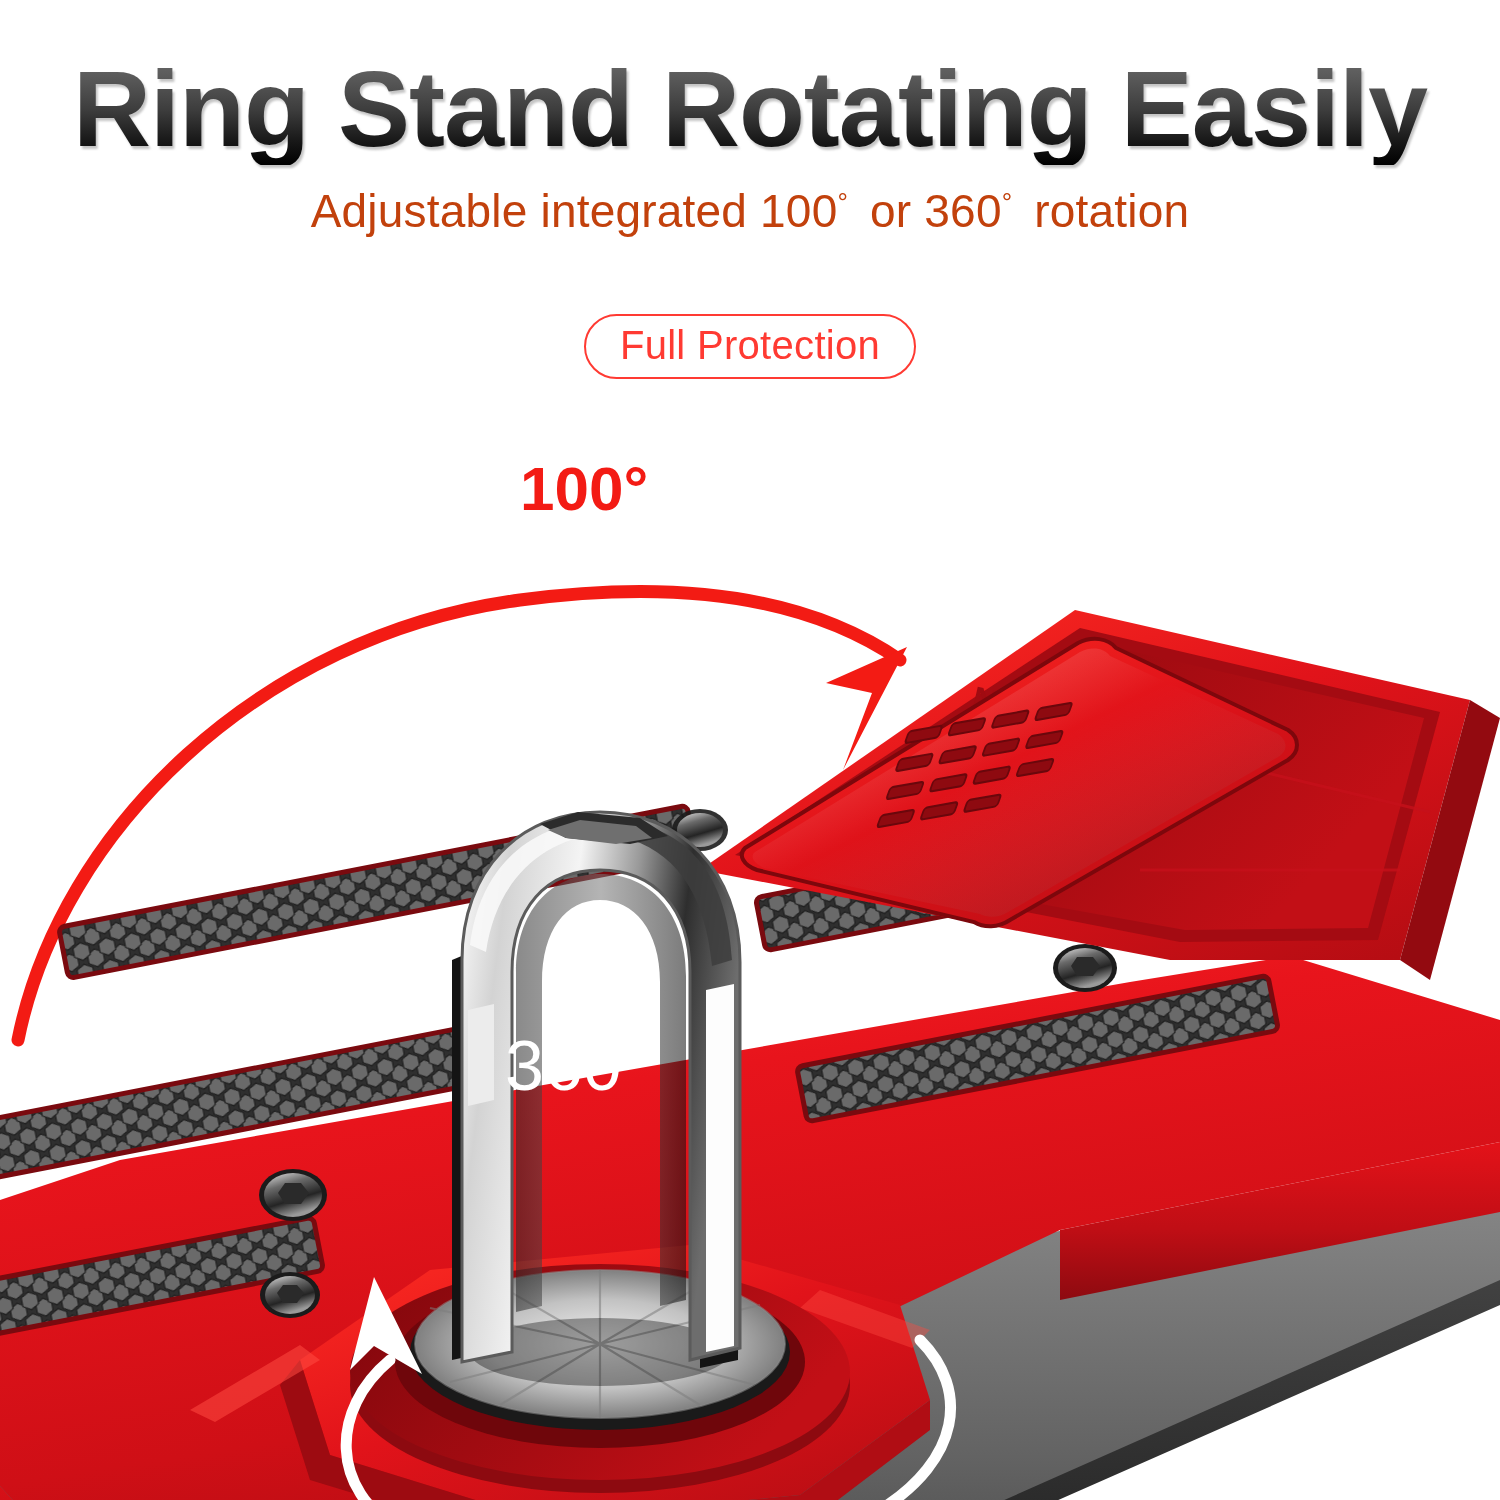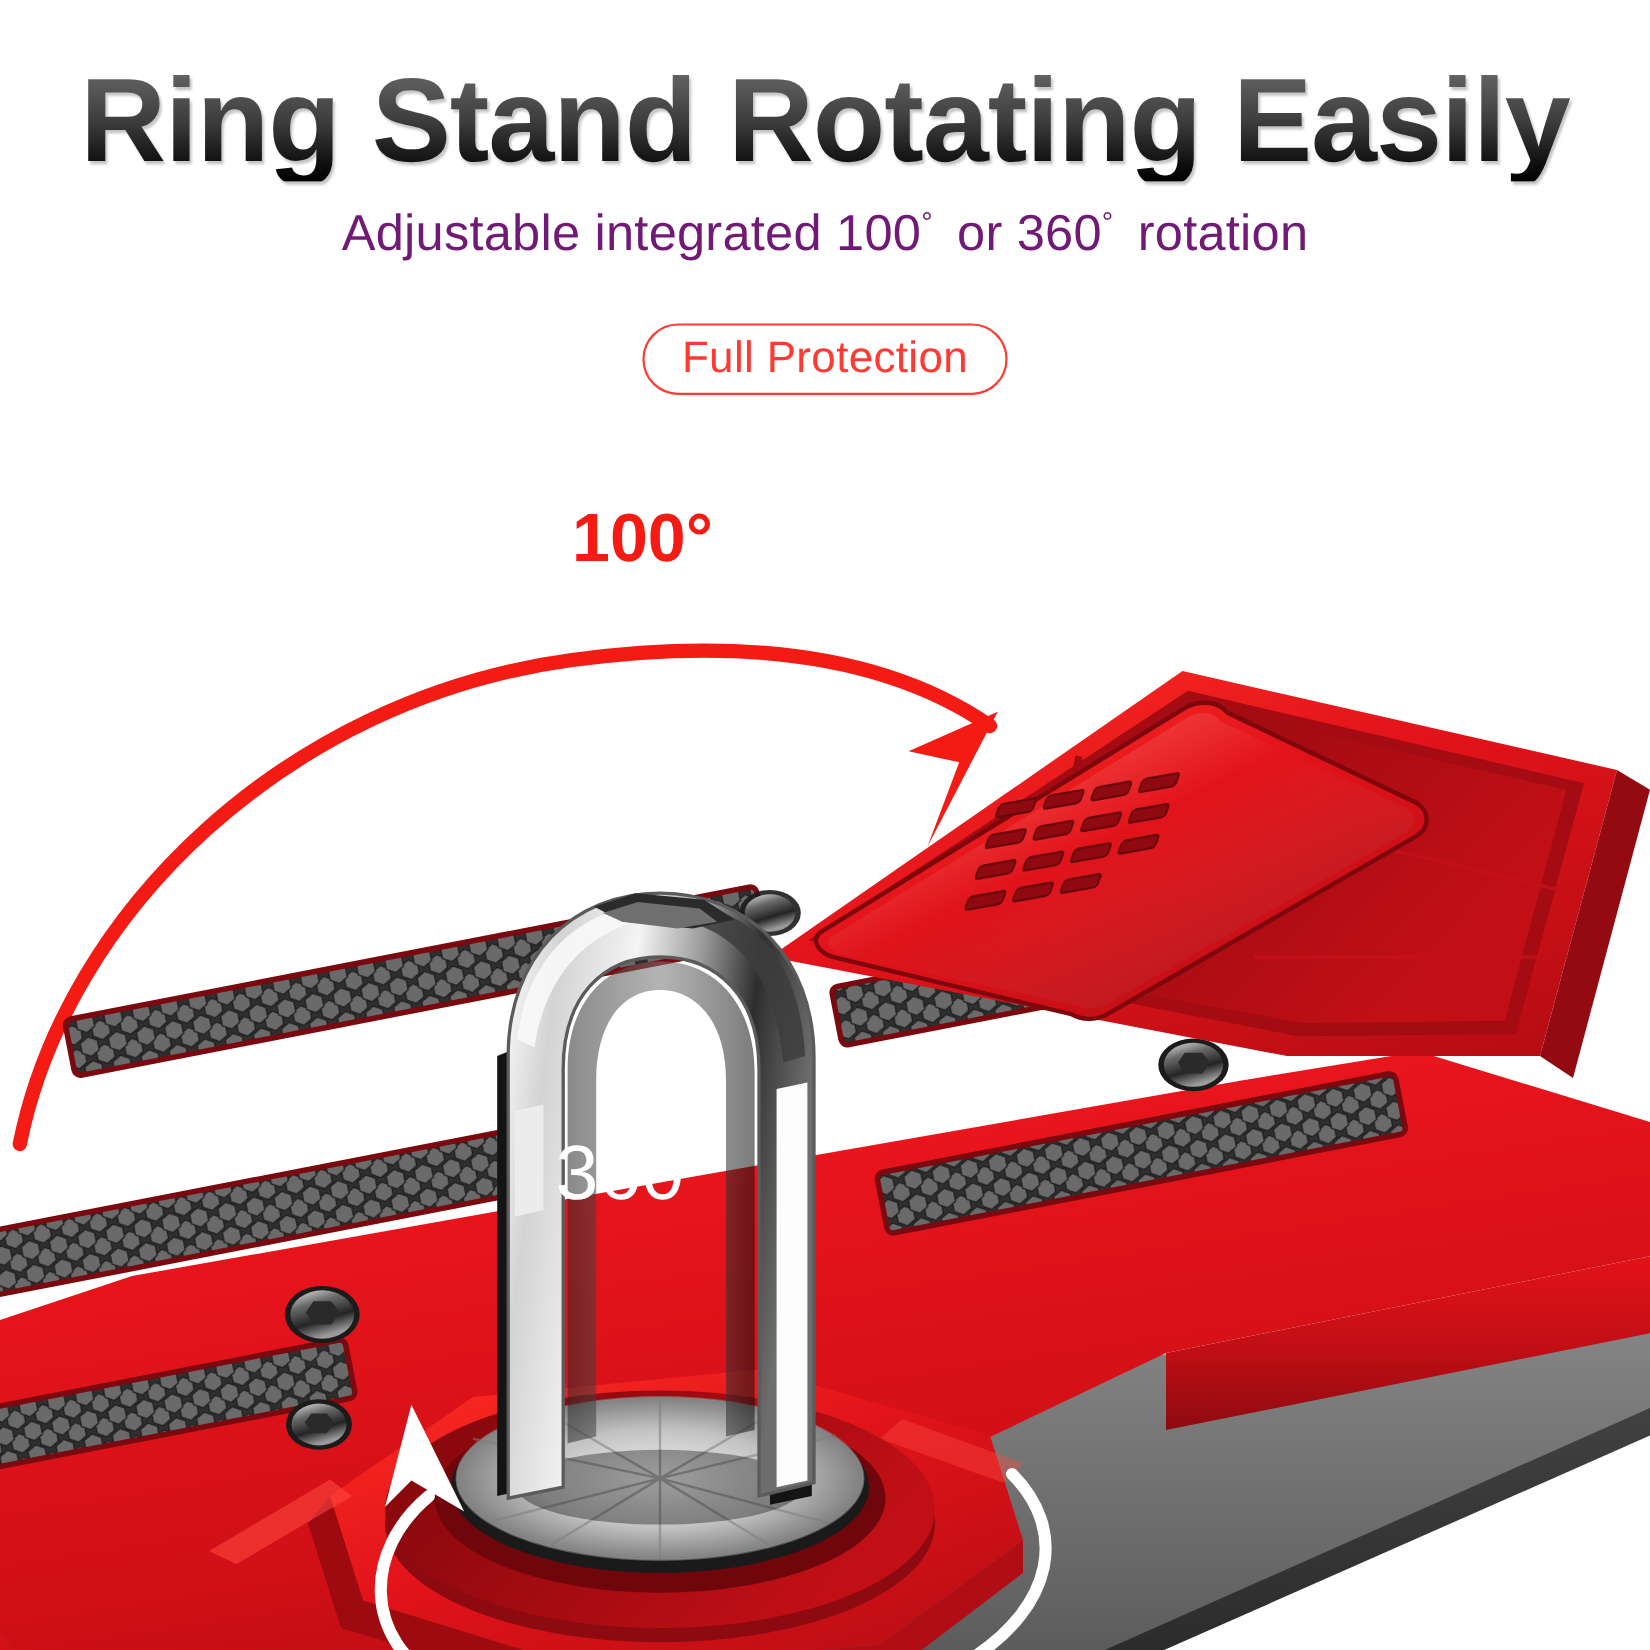--- a/index.html
+++ b/index.html
@@ -14,30 +14,31 @@
     font-size:108px; font-weight:bold; line-height:1.05;
     letter-spacing:-1px;
     background:linear-gradient(180deg,#6e6e6e 0%,#5a5a5a 22%,#3c3c3c 52%,#191919 78%,#000000 100%);
     -webkit-background-clip:text; background-clip:text;
     -webkit-text-fill-color:transparent; color:transparent;
     filter:drop-shadow(2px 3px 1px rgba(150,150,150,.55));
     white-space:nowrap;
   }
   .subhead{
     position:absolute; top:184px; left:0; width:1500px; text-align:center;
-    font-size:46px; color:#701a75; letter-spacing:.2px; white-space:nowrap;
+    font-size:46px; color:#c2410c; letter-spacing:.2px; white-space:nowrap;
   }
   .subhead .deg{ font-size:26px; vertical-align:super; line-height:0; }
   .subhead .gap{ display:inline-block; width:22px; }
 
   .badge-wrap{ position:absolute; top:294px; left:0; width:1500px; text-align:center; }
   .badge{
     display:inline-block; border:2.5px solid #ff3a32; border-radius:34px;
     padding:7px 34px 9px; color:#ff3a32; font-size:40px; letter-spacing:.3px;
     background:#fff;
+    margin-top:20px;
   }
 
   
   .stage{ position:absolute; left:0; top:400px; width:1204px; height:1100px; }
   .stage svg{ display:block; width:1500px; height:1100px; }
 
   
   .lbl-100{ font-family:"Liberation Sans", sans-serif; font-size:62px; font-weight:bold;
             fill:#f31b14; }
   .lbl-360{ font-family:"Liberation Sans", sans-serif; font-size:70px; fill:#ffffff; }

